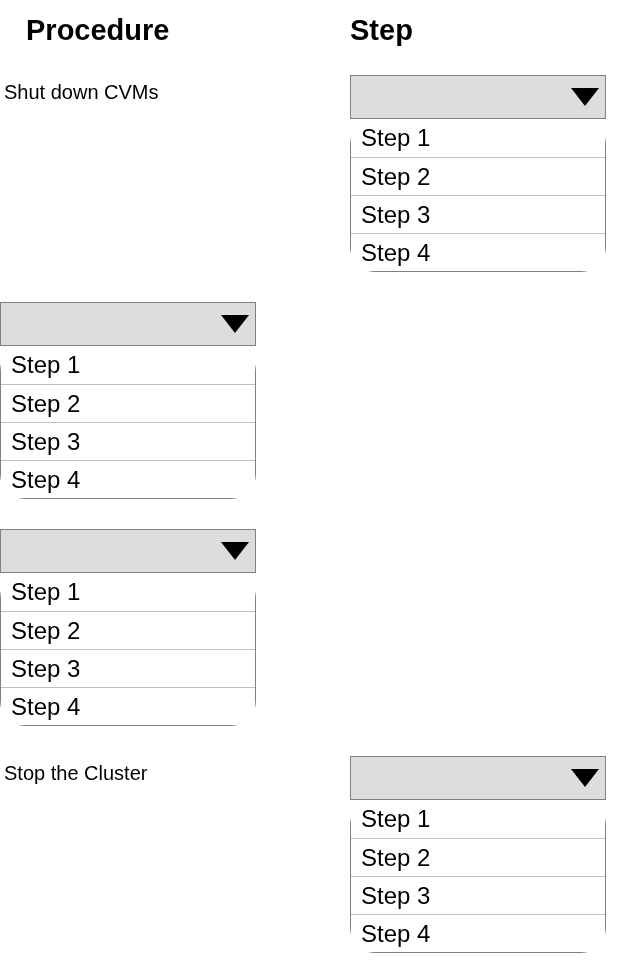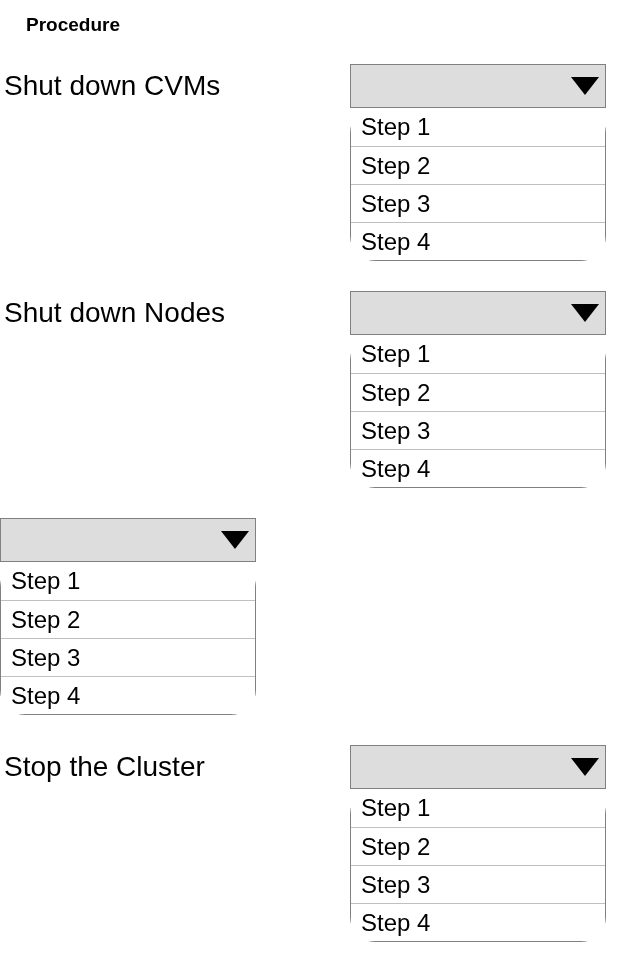--- a/index.html
+++ b/index.html
@@ -19,32 +19,32 @@
       padding-top: 4px;
     }
     .procedure-col {
       width: 350px;
       padding-left: 26px;
     }
     .step-col {
       flex: 1;
     }
     .header-label {
-      font-size: 19px;
+      font-size: 29px;
       font-weight: 600;
       color: #000;
     }
     .procedure-row {
       display: flex;
       align-items: flex-start;
       margin-bottom: 30px;
     }
     .procedure-label {
       width: 350px;
-      font-size: 28px;
+      font-size: 20px;
       font-weight: 400;
       color: #000;
       padding-left: 4px;
       padding-top: 6px;
     }
     .dropdown-block {
       width: 256px;
     }
     .dropdown-header {
       height: 44px;
@@ -83,39 +83,41 @@
       border-top: none;
     }
   </style>
 </head>
 <body>
 
 <div class="header-row">
   <div class="procedure-col">
     <span class="header-label">Procedure</span>
   </div>
+  <div class="step-col">
+    <span class="header-label">Step</span>
+  </div>
 </div>
 
 <div class="procedure-row">
   <div class="procedure-label">Shut  down CVMs</div>
   <div class="dropdown-block">
     <div class="dropdown-header">
       <div class="dropdown-arrow"></div>
     </div>
     <div class="dropdown-list">
       <div class="dropdown-item">Step 1</div>
       <div class="dropdown-item">Step 2</div>
       <div class="dropdown-item">Step 3</div>
       <div class="dropdown-item">Step 4</div>
     </div>
   </div>
 </div>
 
 <div class="procedure-row">
-  <div class="procedure-label">Shut down Nodes</div>
   <div class="dropdown-block">
     <div class="dropdown-header">
       <div class="dropdown-arrow"></div>
     </div>
     <div class="dropdown-list">
       <div class="dropdown-item">Step 1</div>
       <div class="dropdown-item">Step 2</div>
       <div class="dropdown-item">Step 3</div>
       <div class="dropdown-item">Step 4</div>
     </div>

